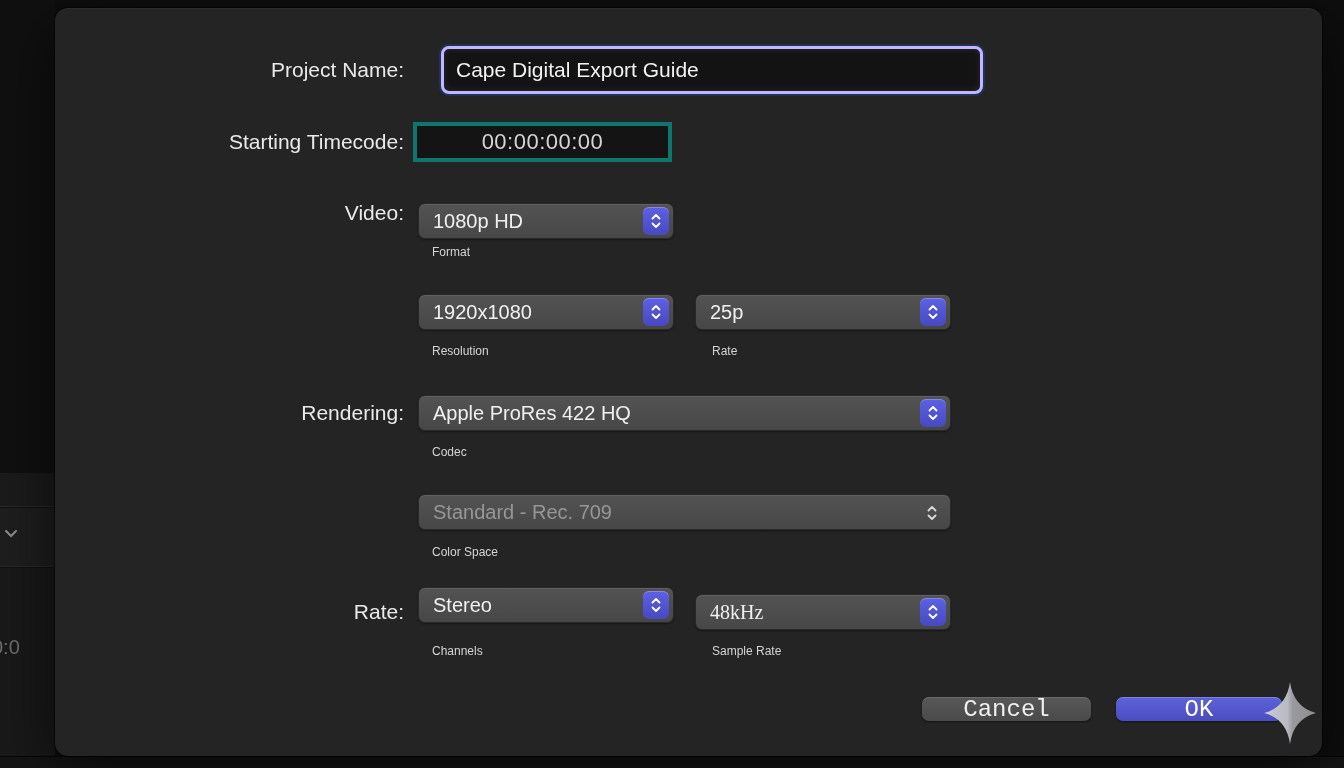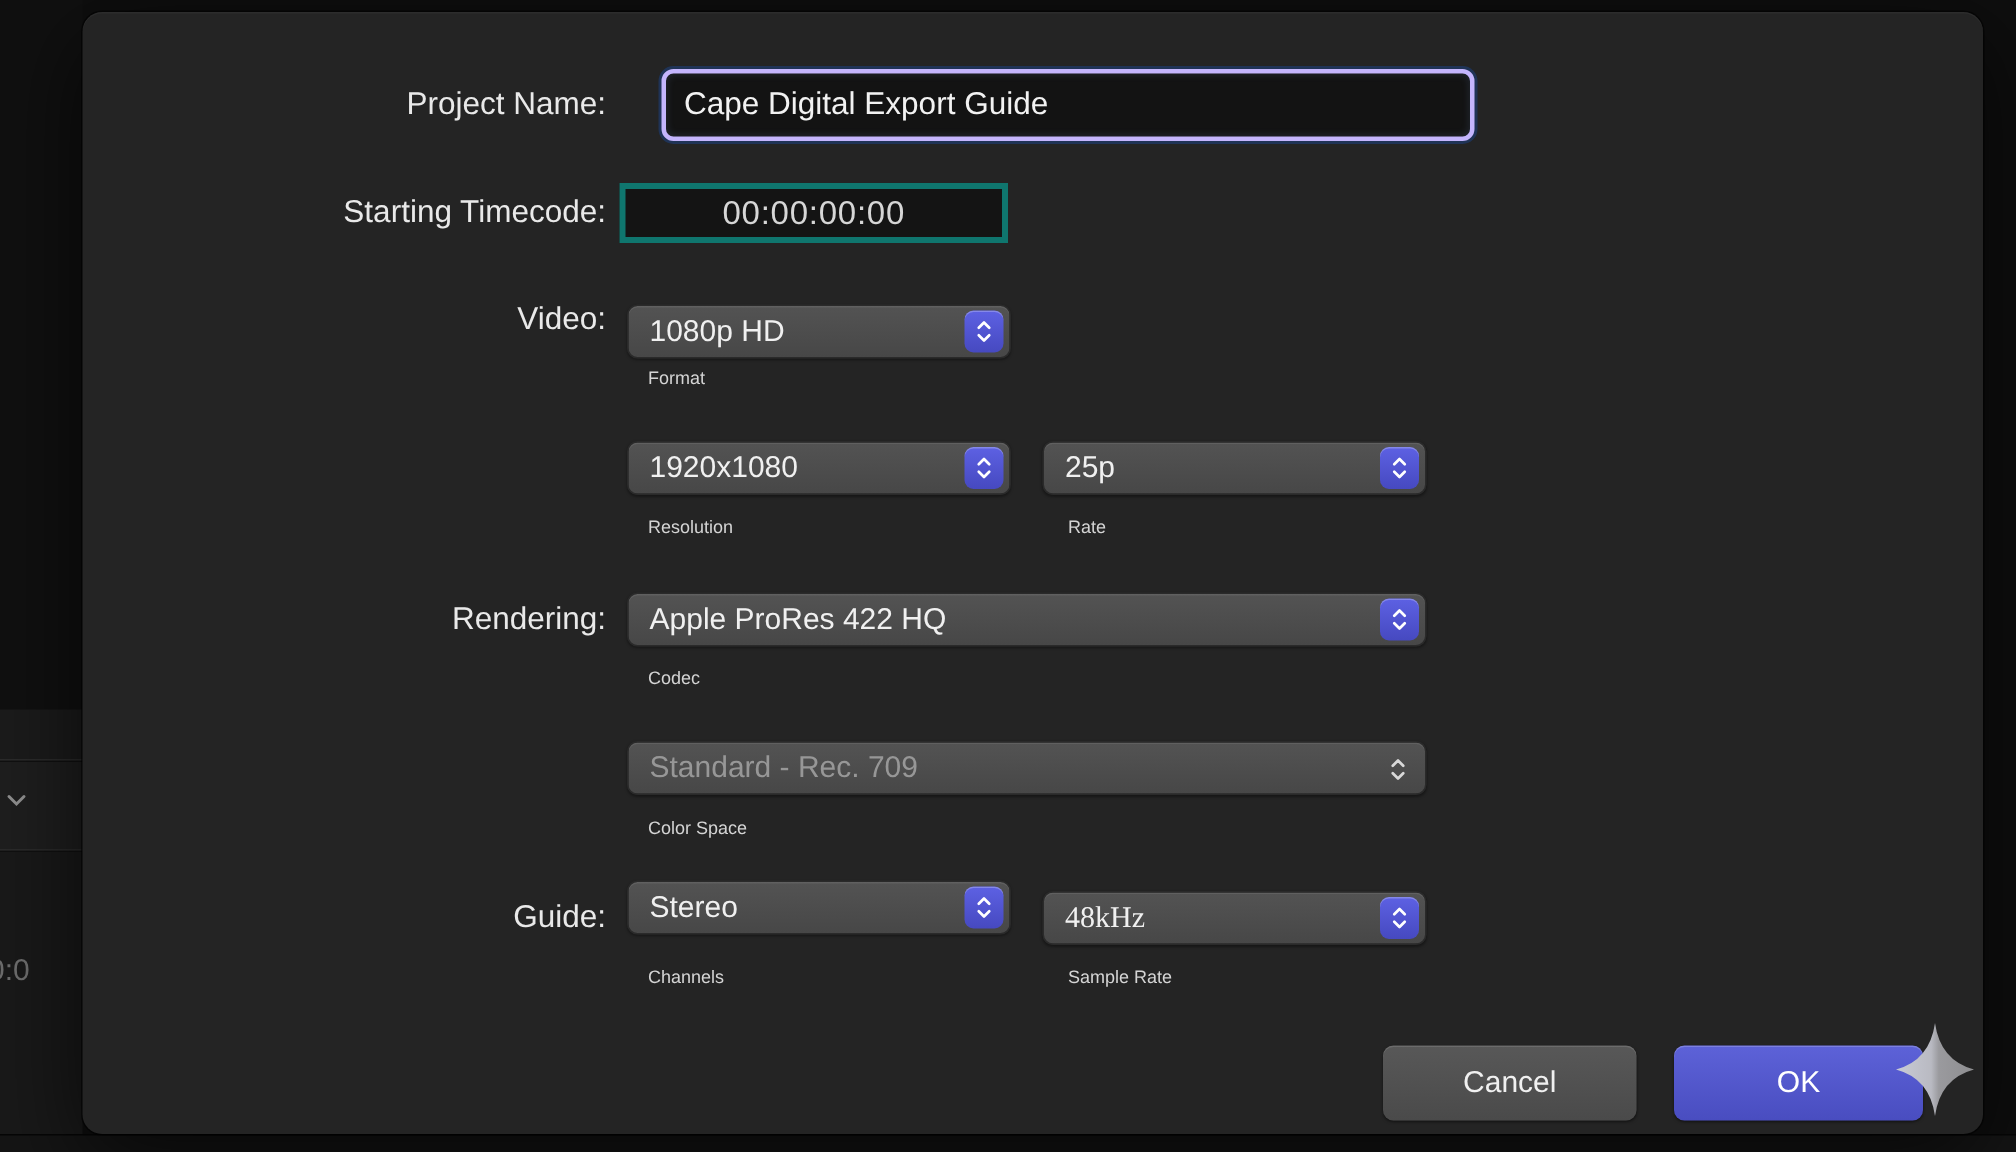--- a/index.html
+++ b/index.html
@@ -37,22 +37,22 @@
   .dd .val{position:absolute;left:14px;top:0;height:34px;line-height:34px;color:#f0f0f0;font-size:20px;font-weight:500;white-space:nowrap;}
   .stepper{position:absolute;right:4px;top:3px;width:26px;height:28px;border-radius:6px;
            background:linear-gradient(180deg,#5d61e3,#4649c0);box-shadow:inset 0 1px 0 rgba(255,255,255,.25);
            display:flex;align-items:center;justify-content:center;color:#fff;}
   .dd.disabled .val{color:#979797;}
   .plain-chevrons{position:absolute;right:10px;top:4px;width:16px;height:28px;display:flex;align-items:center;justify-content:center;color:#d9d9d9;}
 
   .caption{position:absolute;color:#d4d4d4;font-size:12px;font-weight:500;white-space:nowrap;}
 
   
-  .btn{position:absolute;height:50px;border-radius:7px;border:none;font-size:20px;font-weight:500;
-       display:flex;align-items:center;justify-content:center;cursor:default;font-family:Liberation Sans, sans-serif;}
+  .btn{position:absolute;height:24px;border-radius:7px;border:none;font-size:24px;font-weight:500;
+       display:flex;align-items:center;justify-content:center;cursor:default;font-family:Liberation Mono, monospace;}
   .btn.cancel{left:867px;top:689px;width:169px;background:linear-gradient(180deg,#585858,#4a4a4a);color:#f0f0f0;
               box-shadow:inset 0 1px 0 rgba(255,255,255,.12), 0 1px 2px rgba(0,0,0,.5);}
   .btn.ok{left:1061px;top:689px;width:166px;background:linear-gradient(180deg,#5d62d8,#494dc0);color:#ffffff;
           box-shadow:inset 0 1px 0 rgba(255,255,255,.2), 0 1px 2px rgba(0,0,0,.5);}
 
   .sparkle{position:absolute;left:1263px;top:681px;width:54px;height:64px;pointer-events:none;}
 </style>
 </head>
 <body>
 
@@ -123,21 +123,21 @@
     <div class="dd disabled" style="left:363px;top:486px;width:533px;">
       <span class="val">Standard - Rec. 709</span>
       <span class="plain-chevrons">
         <svg width="12" height="18" viewBox="0 0 12 18">
             <path d="M2.5 6.5 L6 3 L9.5 6.5 M2.5 11.5 L6 15 L9.5 11.5" fill="none" stroke="currentColor" stroke-width="1.8" stroke-linecap="round" stroke-linejoin="round"></path>
           </svg>
       </span>
     </div>
     <div class="caption" style="left:377px;top:537px;">Color Space</div>
 
-    <div class="row-label" style="top:586px;height:36px;line-height:36px;">Guide:</div>
+    <div class="row-label" style="top:586px;height:36px;line-height:36px;">Rate:</div>
     <div class="dd" style="left:363px;top:579px;width:256px;">
       <span class="val">Stereo</span>
       <span class="stepper">
         <svg width="12" height="18" viewBox="0 0 12 18">
             <path d="M2.5 6.5 L6 3 L9.5 6.5 M2.5 11.5 L6 15 L9.5 11.5" fill="none" stroke="currentColor" stroke-width="1.8" stroke-linecap="round" stroke-linejoin="round"></path>
           </svg>
       </span>
     </div>
     <div class="dd" style="left:640px;top:586px;width:256px;font-family:Liberation Serif, serif;">
       <span class="val">48kHz</span>

